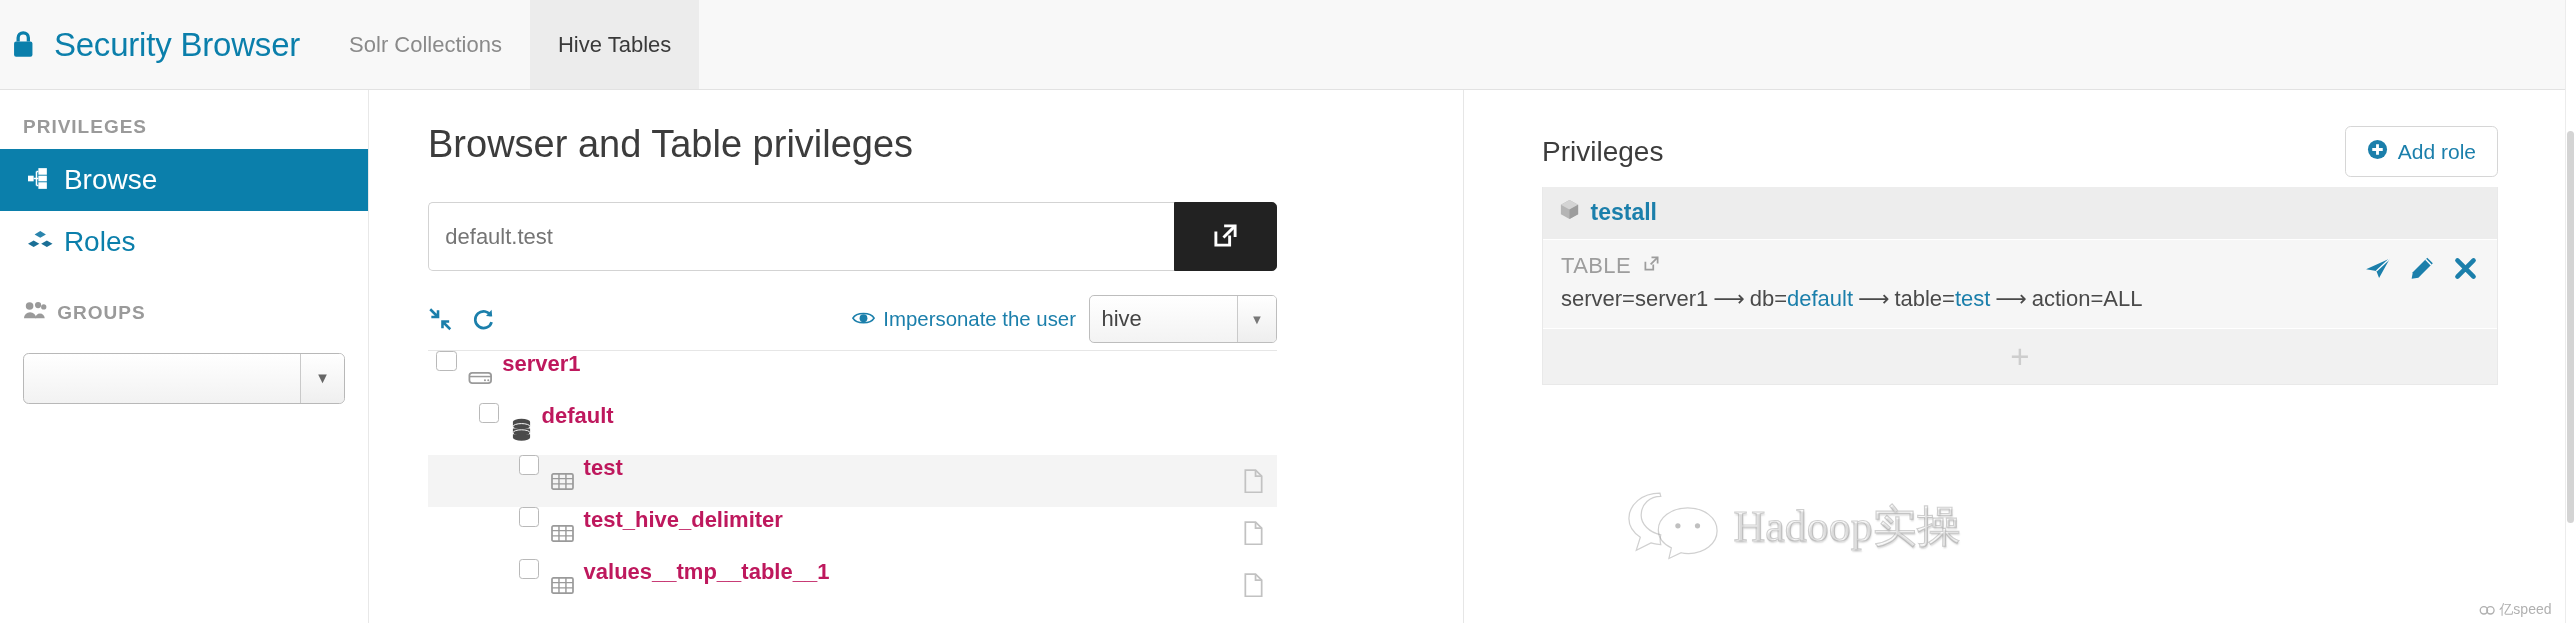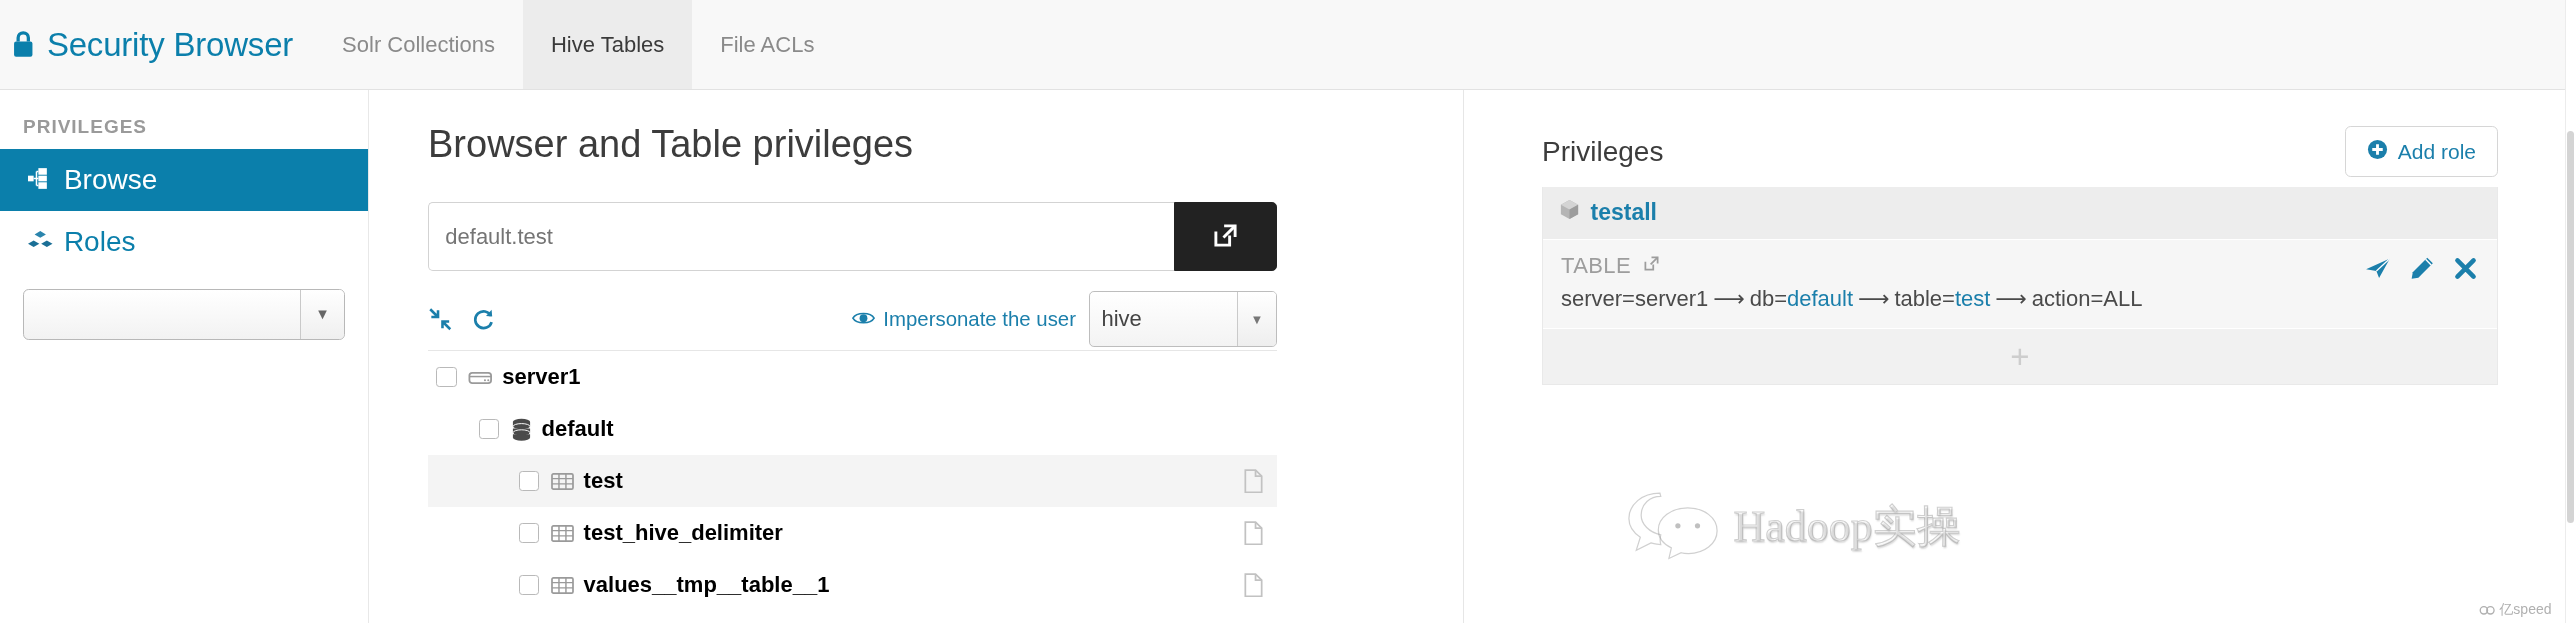--- a/index.html
+++ b/index.html
@@ -18,21 +18,21 @@
     height:90px;
     background:#f8f8f8;
     border-bottom:0.8px solid #e2e2e2;
     display:flex;
     align-items:stretch;
     position:relative;
   }
   .brand {
     display:flex;
     align-items:center;
-    gap:11px;
+    gap:18px;
     padding:0 21px 0 11.4px;
     color:#0b7fab;
     font-size:33px;
     font-weight:400;
     letter-spacing:-0.2px;
     white-space:nowrap;
   }
   .brand .lock { display:flex; align-items:center; }
   .nav-tabs { display:flex; align-items:stretch; }
   .nav-tab {
@@ -153,37 +153,37 @@
   }
   .tool-icons { display:flex; gap:18px; align-items:center; }
   .tool-ic { cursor:pointer; display:flex; align-items:center; }
   .tools-spacer { flex:1; }
   .impersonate {
     display:flex; align-items:center; gap:8.2px;
     color:#1b7fab; font-size:20.4px; cursor:pointer; white-space:nowrap;
     margin-right:13px;
   }
   .user-select {
-    width:188px; height:56px;
+    width:188px; height:48px;
     border:0.8px solid #bdbdbd;
     border-radius:4.9px;
     background:linear-gradient(#fff,#f3f3f3);
     display:flex; align-items:stretch; overflow:hidden; cursor:pointer;
   }
   .user-select .val { flex:1; display:flex; align-items:center; padding:0 11.4px; font-size:22px; color:#444; }
   .user-select .caret { width:39px; border-left:0.8px solid #cacaca; background:linear-gradient(#fff,#eee);
     display:flex; align-items:center; justify-content:center; color:#777; font-size:13px; }
 
   
   .tree { margin-left:59px; width:849px; }
   .tree-row {
-    display:flex; align-items:center;
+    display:flex; 
     height:52px;
     font-size:22px;
-    color:#000000;
+    color:#be185d;
     font-weight:bold;
     cursor:pointer;
     position:relative;
     padding-right:13px;
   }
   .tree-row.sel { background:#f4f4f4; }
   .tree-row .cb {
     width:20.4px; height:20.4px;
     border:0.8px solid #b9b9b9;
     border-radius:3.3px;
@@ -314,23 +314,20 @@
     </span>
     <span>Security Browser</span>
   </div>
   <div class="nav-tabs">
     <div class="nav-tab">
       <span>Solr Collections</span>
     </div>
     <div class="nav-tab active">
       <span>Hive Tables</span>
     </div>
-    <div class="nav-tab">
-      <span>File ACLs</span>
-    </div>
   </div>
 </div>
 
 <div class="body-wrap">
 
   <div class="sidebar">
     <div class="side-head">
       <span>PRIVILEGES</span>
     </div>
 
@@ -351,20 +348,32 @@
       <span>
         <svg width="24.5" height="21" viewBox="0 0 26 22">
           <path d="M13 1 L19 4.5 L13 8 L7 4.5 Z" fill="#2b85ad"></path>
           <path d="M6 11 L12 14.5 L6 18 L0 14.5 Z" fill="#1b6f96"></path>
           <path d="M20 11 L26 14.5 L20 18 L14 14.5 Z" fill="#1b6f96"></path>
         </svg>
       </span>
       <span>Roles</span>
     </div>
 
+    <div class="side-head" style="padding-top:28px;">
+      <span>
+        <svg width="24.5" height="19.6" viewBox="0 0 26 20">
+          <circle cx="7" cy="6" r="4" fill="#9a9a9a"></circle>
+          <circle cx="16" cy="5" r="3.3" fill="#9a9a9a"></circle>
+          <circle cx="22" cy="7" r="2.8" fill="#9a9a9a"></circle>
+          <path d="M1 19 a6.5 6.5 0 0 1 13 0 Z" fill="#9a9a9a"></path>
+          <path d="M13 19 a5 5 0 0 1 10 0 Z" fill="#9a9a9a"></path>
+        </svg>
+      </span>
+      <span>GROUPS</span>
+    </div>
 
     <div class="side-select-wrap">
       <div class="side-select">
         <div class="val"></div>
         <div class="caret">▼</div>
       </div>
     </div>
   </div>
 
   <div class="main">

